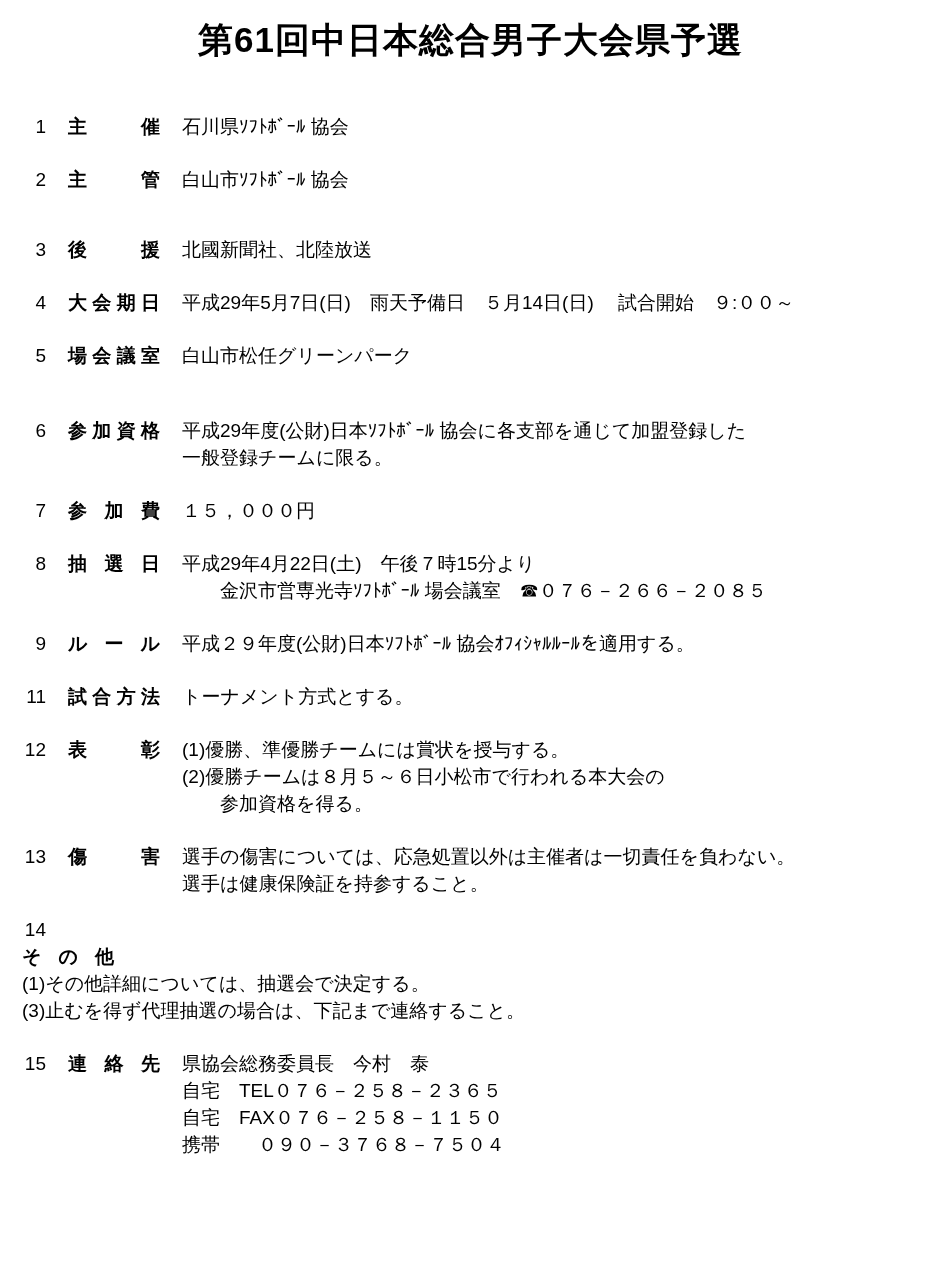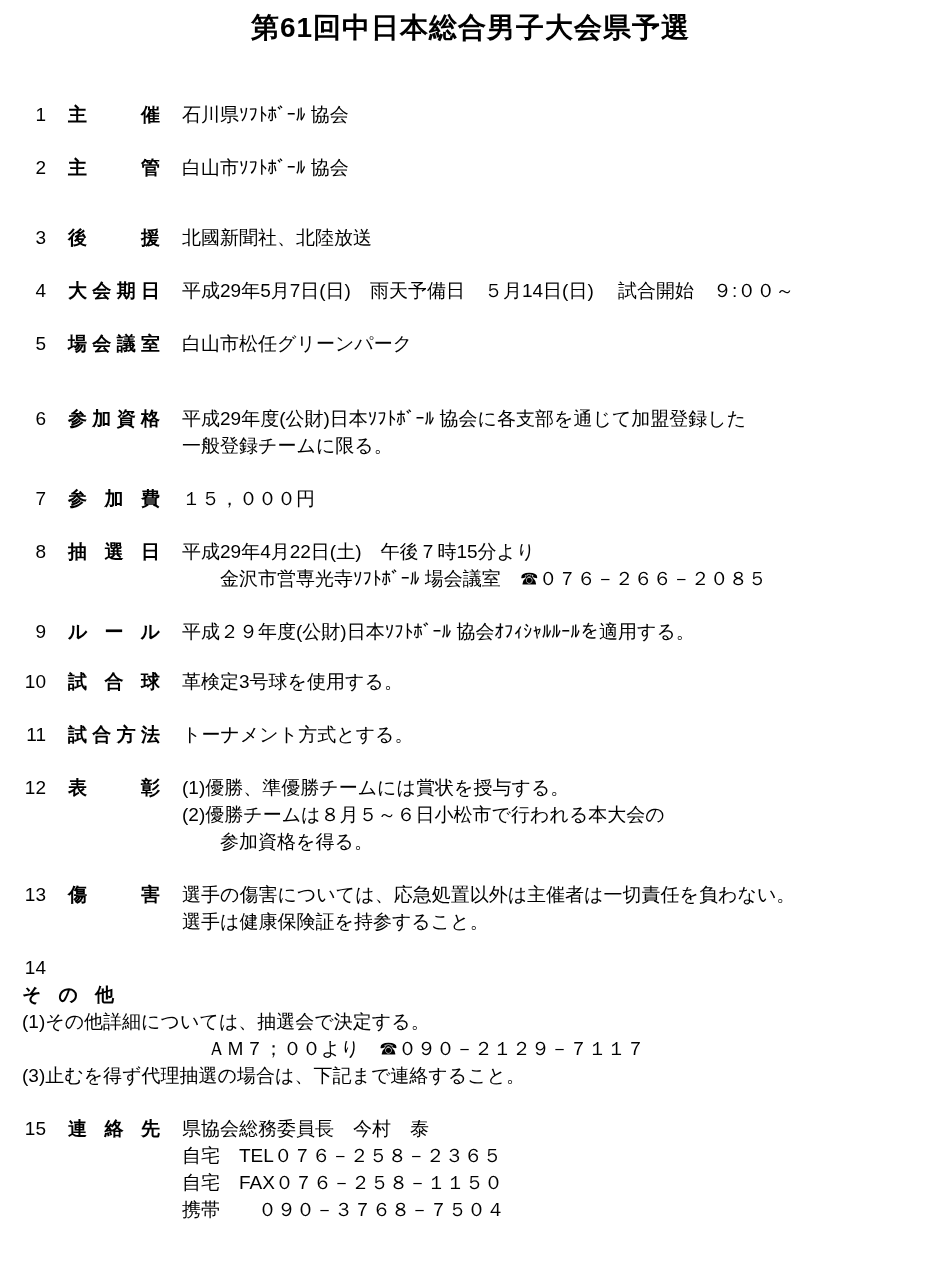--- a/index.html
+++ b/index.html
@@ -13,23 +13,23 @@
     color: #000000;
     font-family: "Liberation Sans", sans-serif;
     font-size: 19px;
     line-height: 27px;
     overflow: hidden;
   }
   .doc {
     padding-top: 4px;
   }
   .title {
-    margin: 0;
+    margin: 12px;
     text-align: center;
-    font-size: 28px;
+    font-size: 35px;
     line-height: 48px;
     font-weight: bold;
     letter-spacing: 1px;
   }
   .item {
     display: flex;
     align-items: flex-start;
     margin-top: 26px;
   }
   .mt49 { margin-top: 49px; }
@@ -135,27 +135,20 @@
   </div>
 
   <div class="item">
     <span class="num">9</span>
     <span class="label">ルール</span>
     <div class="value">
       <div class="vline">平成２９年度(公財)日本ｿﾌﾄﾎﾞｰﾙ 協会ｵﾌｨｼｬﾙﾙｰﾙを適用する。</div>
     </div>
   </div>
 
-  <div class="item mt23">
-    <span class="num">10</span>
-    <span class="label">試合球</span>
-    <div class="value">
-      <div class="vline">革検定3号球を使用する。</div>
-    </div>
-  </div>
 
   <div class="item">
     <span class="num">11</span>
     <span class="label">試合方法</span>
     <div class="value">
       <div class="vline">トーナメント方式とする。</div>
     </div>
   </div>
 
   <div class="item">
@@ -175,21 +168,20 @@
       <div class="vline">選手の傷害については、応急処置以外は主催者は一切責任を負わない。</div>
       <div class="vline">選手は健康保険証を持参すること。</div>
     </div>
   </div>
 
   <div class="item mt19">
     <span class="num">14</span>
     <span class="label">その他</span>
     <div class="value">
       <div class="vline">(1)その他詳細については、抽選会で決定する。</div>
-      <div class="vline ind-am">ＡＭ７；００より　☎０９０－２１２９－７１１７</div>
       <div class="vline">(3)止むを得ず代理抽選の場合は、下記まで連絡すること。</div>
     </div>
   </div>
 
   <div class="item">
     <span class="num">15</span>
     <span class="label">連絡先</span>
     <div class="value">
       <div class="vline">県協会総務委員長　今村　泰</div>
       <div class="vline">自宅　TEL０７６－２５８－２３６５</div>

